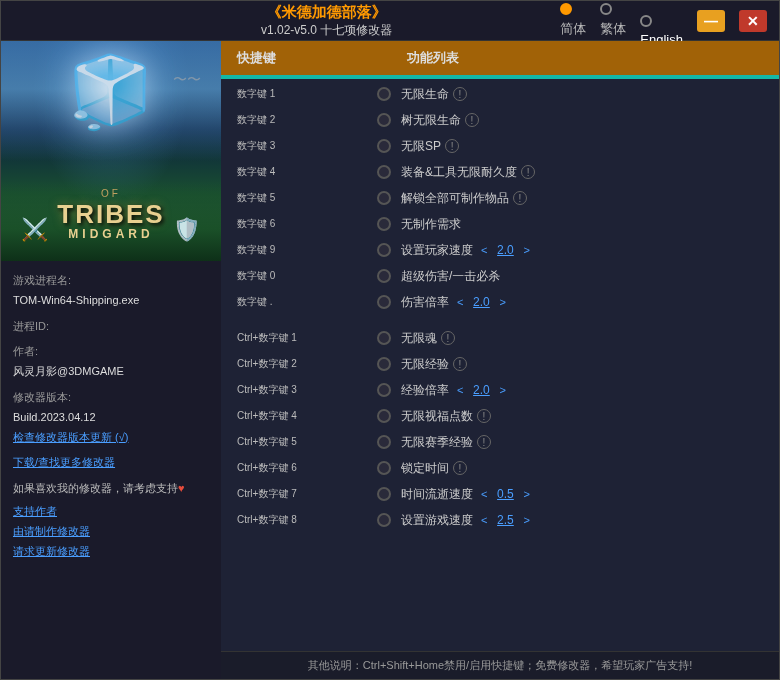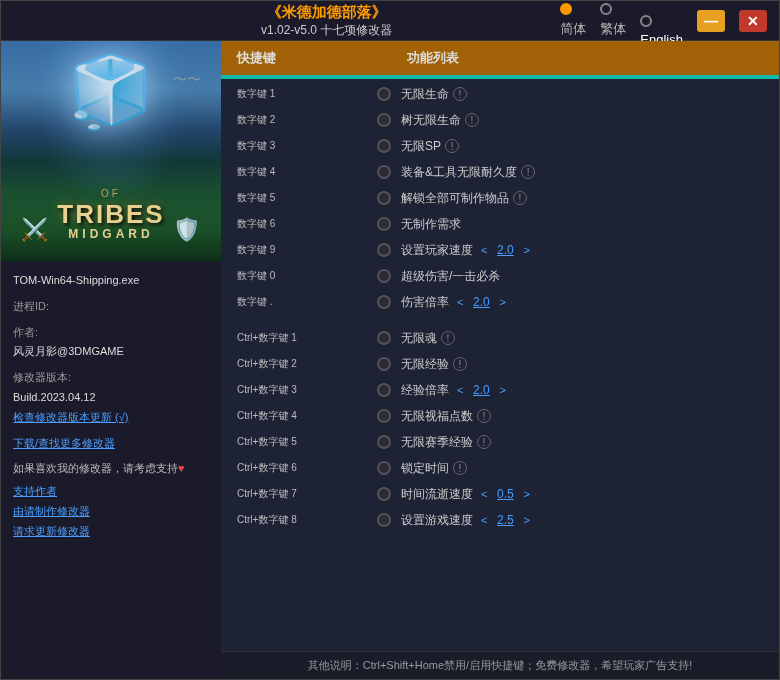--- a/index.html
+++ b/index.html
@@ -384,20 +384,21 @@
         </div>
         <div class="tribes-logo">
           <div class="tribes-of">OF</div>
           <div class="tribes-text">TRIBES</div>
           <div class="midgard-text">MIDGARD</div>
         </div>
       </div>
 
       <div class="info-panel">
         <div class="info-section">
+          <div class="info-label">游戏进程名:</div>
           <div class="info-value">TOM-Win64-Shipping.exe</div>
         </div>
         <div class="info-section">
           <div class="info-label">进程ID:</div>
         </div>
         <div class="info-section">
           <div class="info-label">作者:</div>
           <div class="info-value">风灵月影@3DMGAME</div>
         </div>
         <div class="info-section">

